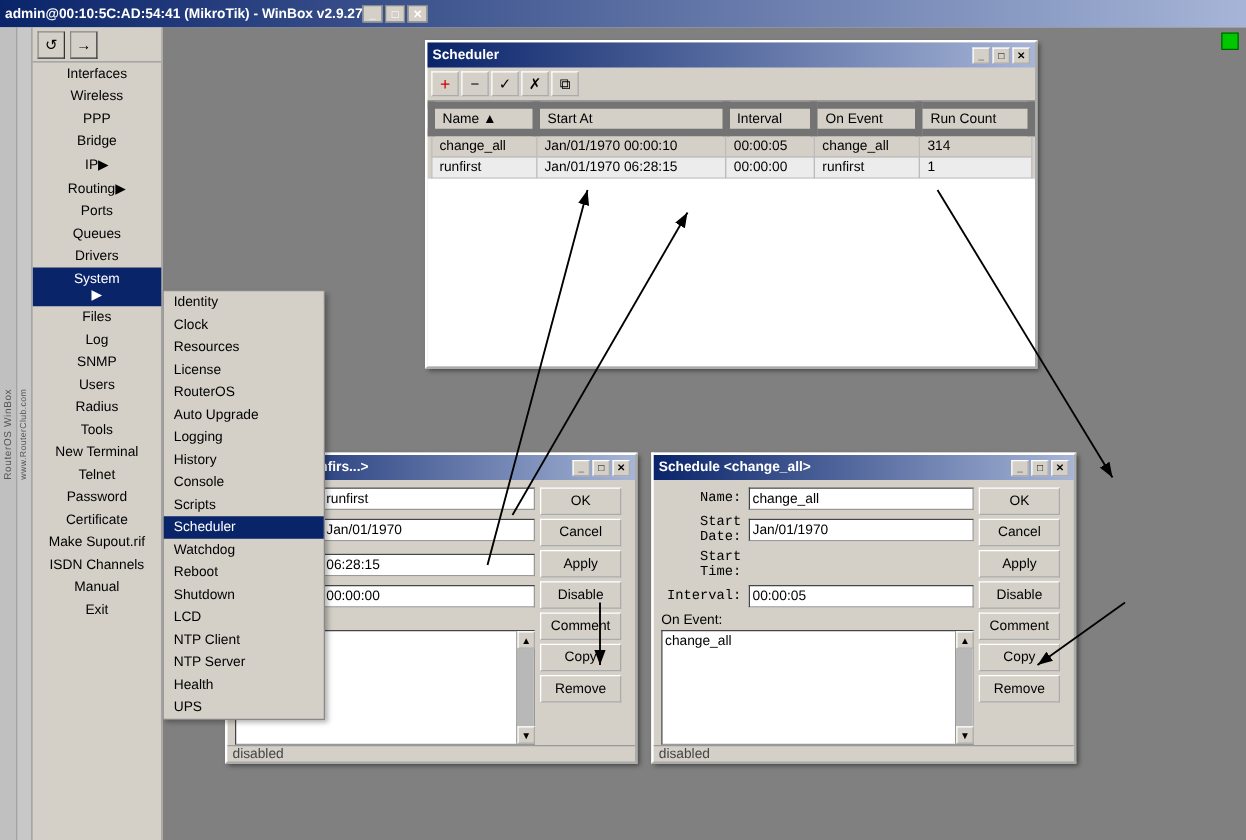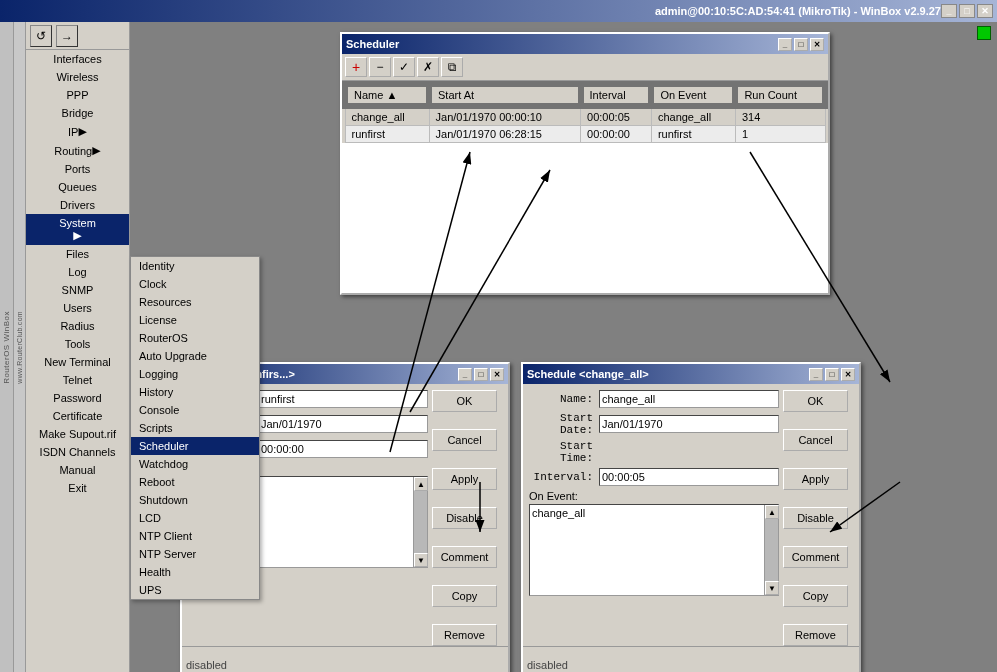--- a/index.html
+++ b/index.html
@@ -13,21 +13,21 @@
       position: relative;
     }
 
     
     .title-bar {
       background: linear-gradient(to right, #0a246a, #a6b5d7);
       color: white;
       height: 22px;
       display: flex;
       align-items: center;
-      justify-content: flex-end;
+      justify-content: flex-start;
       padding: 0 4px;
       font-size: 11px;
       font-weight: bold;
     }
     .title-bar-buttons {
       display: flex;
       gap: 2px;
     }
     .title-btn {
       width: 16px;
@@ -93,21 +93,20 @@
     
     .submenu {
       position: absolute;
       left: 130px;
       top: 210px;
       width: 130px;
       background: #d4d0c8;
       border: 1px solid #888;
       z-index: 100;
       box-shadow: 2px 2px 4px rgba(0,0,0,0.3);
-      margin-top: 24px;
     }
     .submenu-item {
       padding: 3px 8px;
       cursor: pointer;
       color: #000;
     }
     .submenu-item.active {
       background: #0a246a;
       color: white;
     }
@@ -232,38 +231,38 @@
       display: flex;
       gap: 4px;
     }
     .dialog-left {
       flex: 1;
     }
     .dialog-right {
       width: 70px;
       display: flex;
       flex-direction: column;
-      gap: 17px;
+      gap: 3px;
     }
     .dialog-btn {
       width: 65px;
       height: 22px;
       background: #d4d0c8;
       border: 1px outset #fff;
       font-size: 11px;
       cursor: pointer;
       text-align: center;
       display: flex;
       align-items: center;
       justify-content: center;
     }
     .status-bar {
       background: #d4d0c8;
       border-top: 1px solid #999;
-      padding: 12px 4px;
+      padding: 0 4px;
       font-size: 11px;
       color: #444;
     }
 
     
     .arrow-overlay {
       position: absolute;
       top: 0;
       left: 0;
       width: 100%;
@@ -503,20 +502,24 @@
         <div class="dialog-left">
           <div class="form-row">
             <span class="form-label">Name:</span>
             <input class="form-input" value="runfirst" type="text" style="">
           </div>
           <div class="form-row">
             <span class="form-label">Start Date:</span>
             <input class="form-input" value="Jan/01/1970" type="text" style="">
           </div>
           <div class="form-row">
+            <span class="form-label">Start Time:</span>
+            <input class="form-input" value="06:28:15" type="text" style="">
+          </div>
+          <div class="form-row">
             <span class="form-label">Interval:</span>
             <input class="form-input" value="00:00:00" type="text" style="">
           </div>
           <div style="padding-left:0;">
             <div class="on-event-label">On Event:</div>
             <div class="textarea-wrap">
               <textarea class="textarea-inner" style="height: 90px;">runfirst</textarea>
               <div class="scroll-v">
                 <div class="scroll-btn">▲</div>
                 <div class="scroll-track"></div>

